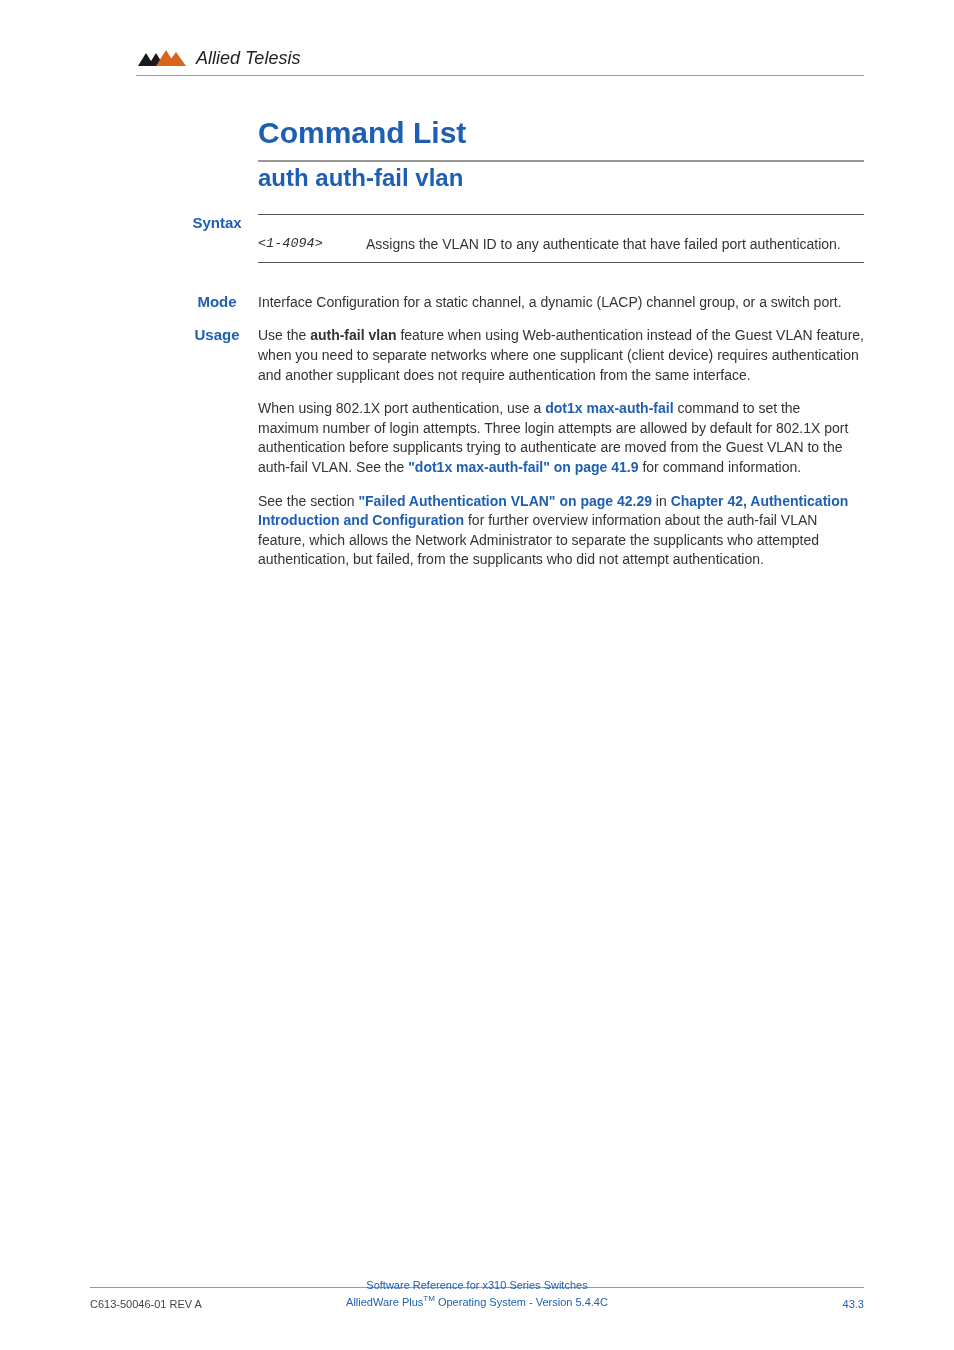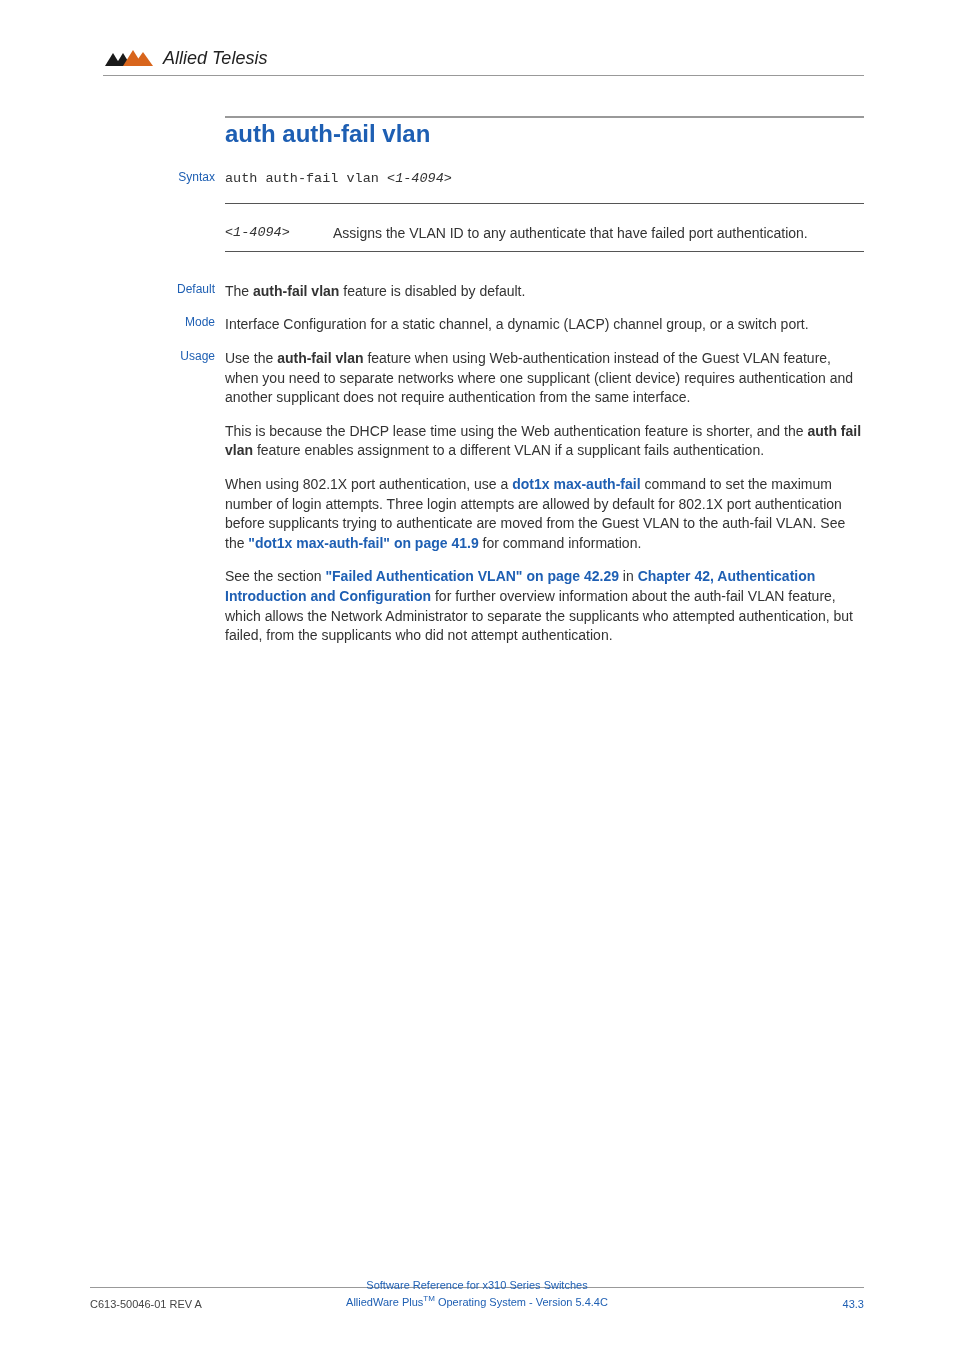--- a/index.html
+++ b/index.html
@@ -10,21 +10,21 @@
     body {
       font-family: "Segoe UI", Arial, sans-serif;
       font-size: 14px;
       background: #fff;
       color: #333;
       width: 954px;
       height: 1350px;
       position: relative;
     }
     .page {
-      padding: 48px 90px 40px 73px;
+      padding: 48px 90px 40px 106px;
     }
     .header {
       display: flex;
       align-items: center;
       gap: 8px;
       margin-bottom: 6px;
       padding-left: 30px;
     }
     .logo-mark {
       display: flex;
@@ -75,24 +75,24 @@
       margin-bottom: 14px;
       line-height: 1.4;
     }
     .bold {
       font-weight: 700;
     }
     .label-col {
       position: absolute;
       left: -72px;
       width: 62px;
-      text-align: right;
-      color: #1e5fb3;
-      font-weight: 400;
-      font-size: 12px;
+      text-align: center;
+      color: #1e5fb3;
+      font-weight: 700;
+      font-size: 15px;
     }
     .labeled {
       position: relative;
       margin-bottom: 14px;
     }
     .labeled .label-body {
       line-height: 1.4;
     }
     .code {
       font-family: "Courier New", monospace;
@@ -184,63 +184,52 @@
         <polygon points="12,16 20,3 28,16" fill="#1a1a1a"></polygon>
         <polygon points="20,16 30,0 40,16" fill="#d8651c"></polygon>
         <polygon points="30,16 40,2 50,16" fill="#d8651c"></polygon>
       </svg>
     </span>
     <span class="brand-name">Allied Telesis</span>
   </div>
   <hr class="header-rule">
 
   <div class="content">
+    <h1 class="section-title">Command List</h1>
 
     <hr class="cmd-rule">
     <h2 class="cmd-title">auth auth-fail vlan</h2>
 
 
     <div class="labeled">
       <div class="label-col">Syntax</div>
       <div class="label-body">
-        <div class="code code-block">
-          <span>auth auth-fail vlan </span><span class="code-italic">&lt;1-4094&gt;</span>
-        </div>
       </div>
     </div>
 
     <div class="param-table-wrap">
       <hr class="param-table-top-rule">
       <div class="param-row">
         <div class="param-key">&lt;1-4094&gt;</div>
         <div class="param-desc">Assigns the VLAN ID to any authenticate that have failed port authentication.</div>
       </div>
       <hr class="param-bottom-rule">
     </div>
 
-    <div class="labeled">
-      <div class="label-col">Default</div>
-      <div class="label-body body-para">
-        <span>The </span><span class="bold">auth-fail vlan</span><span> feature is disabled by default.</span>
-      </div>
-    </div>
 
     <div class="labeled">
       <div class="label-col">Mode</div>
       <div class="label-body body-para">Interface Configuration for a static channel, a dynamic (LACP) channel group, or a switch port.</div>
     </div>
 
     <div class="labeled">
       <div class="label-col">Usage</div>
       <div class="label-body">
         <p class="body-para">
           <span>Use the </span><span class="bold">auth-fail vlan</span><span> feature when using Web-authentication instead of the Guest VLAN feature, when you need to separate networks where one supplicant (client device) requires authentication and another supplicant does not require authentication from the same interface.</span>
-        </p>
-        <p class="body-para">
-          <span>This is because the DHCP lease time using the Web authentication feature is shorter, and the </span><span class="bold">auth fail vlan</span><span> feature enables assignment to a different VLAN if a supplicant fails authentication.</span>
         </p>
         <p class="body-para">
           <span>When using 802.1X port authentication, use a </span><span class="link">dot1x max-auth-fail</span><span> command to set the maximum number of login attempts. Three login attempts are allowed by default for 802.1X port authentication before supplicants trying to authenticate are moved from the Guest VLAN to the auth-fail VLAN. See the </span><span class="link">"dot1x max-auth-fail" on page 41.9</span><span> for command information.</span>
         </p>
         <p class="body-para">
           <span>See the section </span><span class="link">"Failed Authentication VLAN" on page 42.29</span><span> in </span><span class="link">Chapter 42, Authentication Introduction and Configuration</span><span> for further overview information about the auth-fail VLAN feature, which allows the Network Administrator to separate the supplicants who attempted authentication, but failed, from the supplicants who did not attempt authentication.</span>
         </p>
       </div>
     </div>
   </div>

